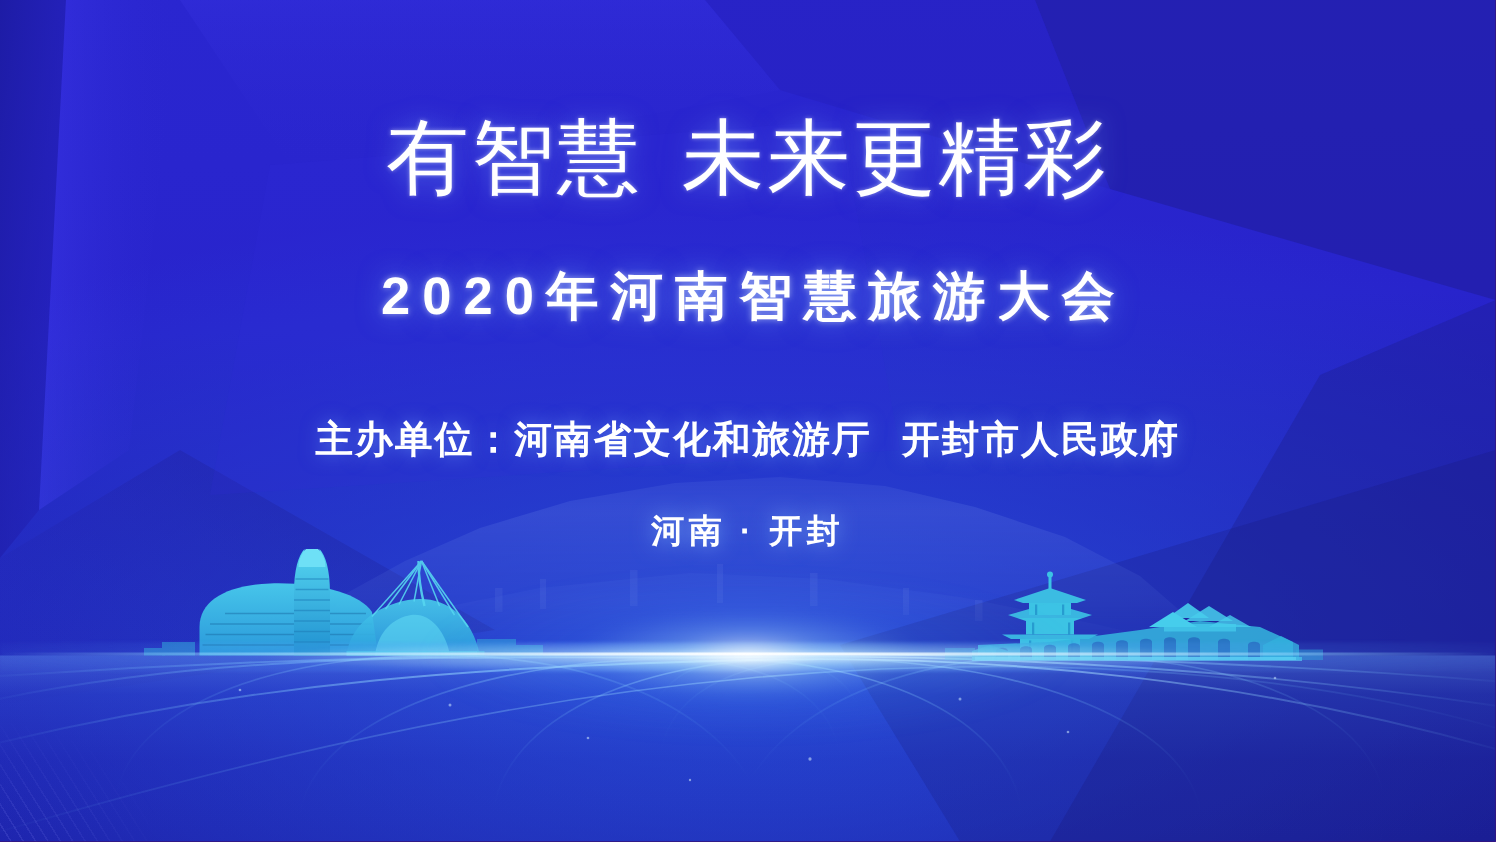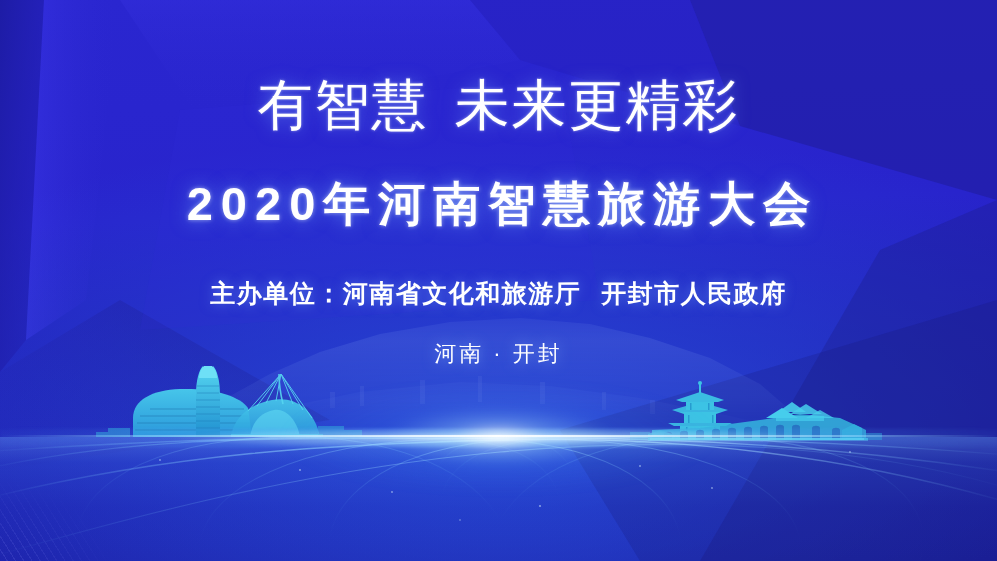--- a/index.html
+++ b/index.html
@@ -135,21 +135,21 @@
     font-weight: 400;
     letter-spacing: 2px;
     text-shadow: 0 0 16px rgba(120,170,255,0.55), 0 0 3px rgba(255,255,255,0.5);
   }
   .tagline .gap { display: inline-block; width: 26px; }
 
   .maintitle {
     position: absolute;
     top: 180px;
     left: 0; right: 0;
-    font-size: 47px;
+    font-size: 35px;
     line-height: 1;
     color: #ffffff;
     font-weight: 700;
     letter-spacing: 8px;
     text-indent: 8px;
     text-shadow: 0 0 18px rgba(110,165,255,0.65), 0 0 4px rgba(255,255,255,0.55);
   }
 
   .organizer {
     position: absolute;
@@ -164,21 +164,21 @@
   }
   .organizer .gap2 { display: inline-block; width: 20px; }
 
   .location {
     position: absolute;
     top: 343px;
     left: 0; right: 0;
     font-size: 22px;
     line-height: 1;
     color: #ffffff;
-    font-weight: 400;
+    font-weight: 700;
     letter-spacing: 3px;
     text-shadow: 0 0 14px rgba(140,190,255,0.7);
   }
 </style>
 </head>
 <body>
 
 <div id="poster">
 
   <div class="layer bg-base"></div>

